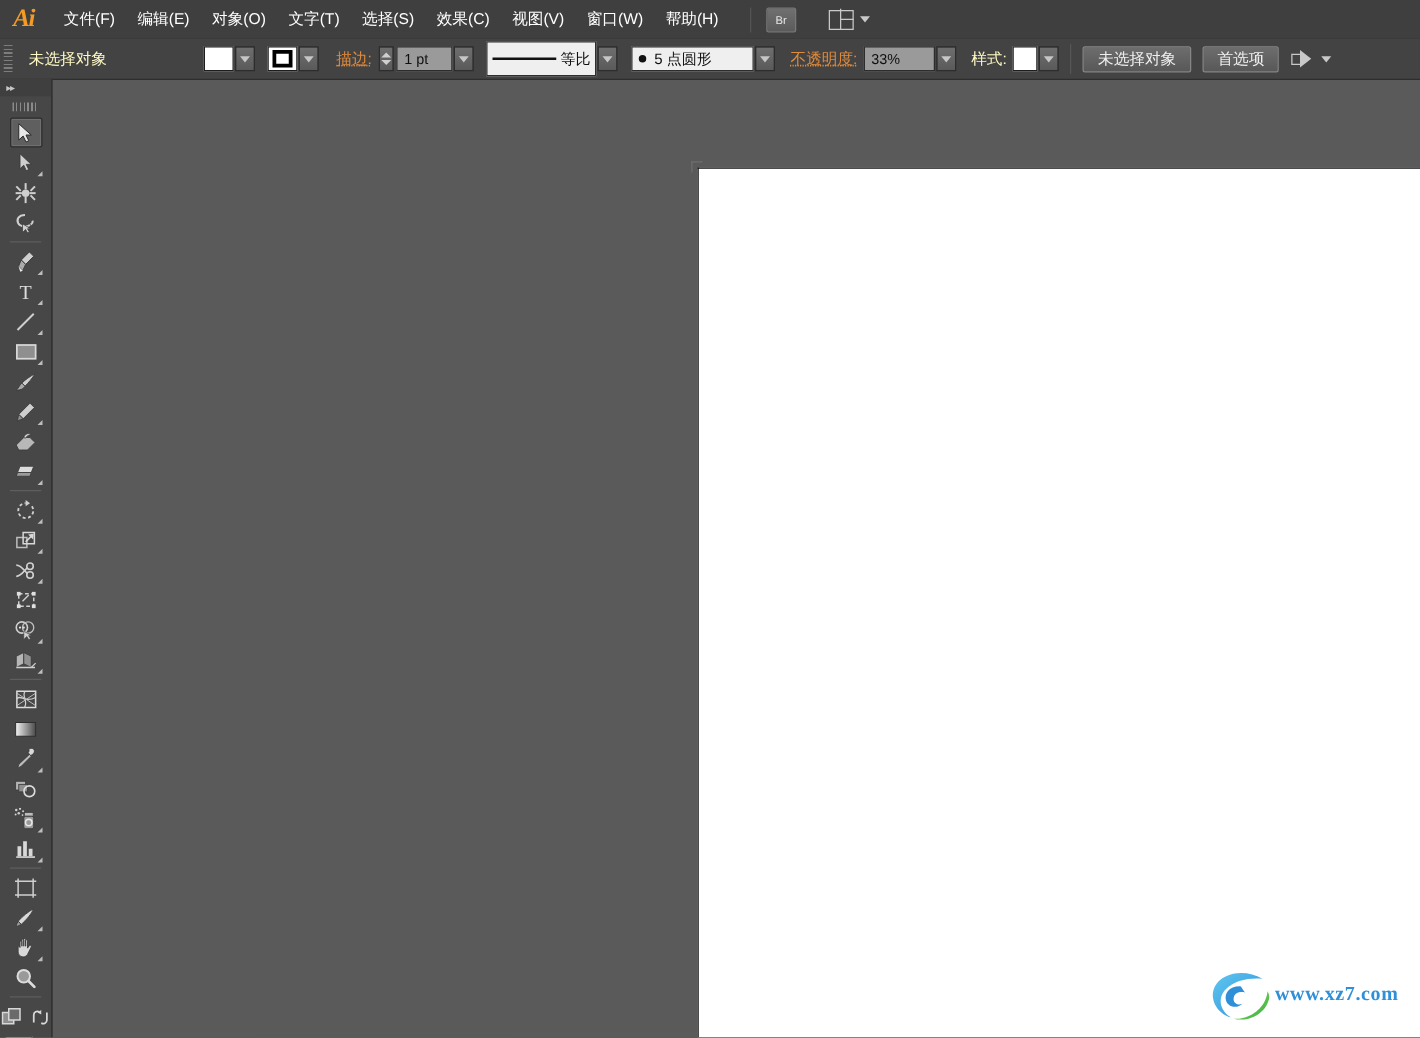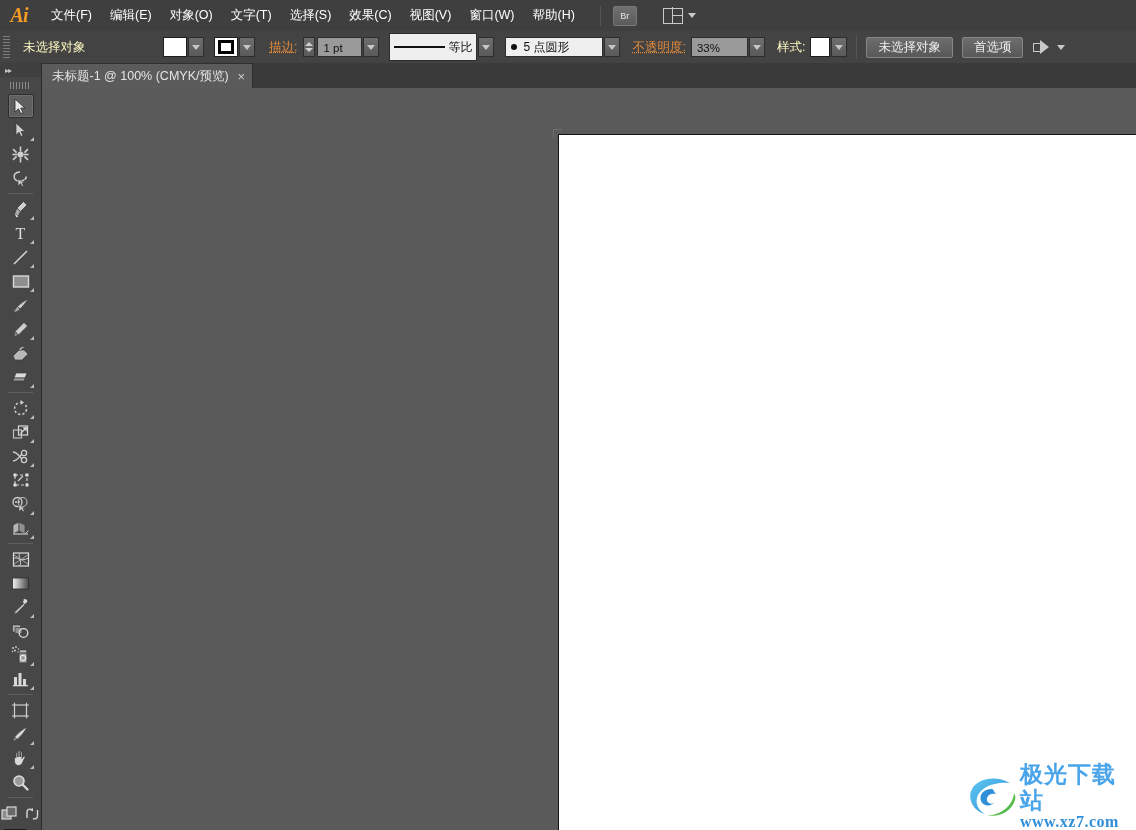--- a/index.html
+++ b/index.html
@@ -321,26 +321,20 @@
     <div style="width:9px"></div>
     <div class="btn">首选项</div>
 
     <div class="arrange-icon">
       <div class="sq"></div>
       <div class="fl"></div>
     </div>
     <div class="caret"></div>
   </div>
 
-  <div class="tabbar">
-    <div class="doc-tab">
-      <span>未标题-1 @ 100% (CMYK/预览)</span>
-      <span class="tab-close">×</span>
-    </div>
-  </div>
 
   <div class="canvas">
     <div class="art-corner"></div>
     <div class="artboard"></div>
 
     <div class="watermark">
       <svg class="wm-logo" viewBox="0 0 52 50">
         <defs>
           <linearGradient id="wg1" x1="0" y1="0" x2="1" y2="1">
             <stop offset="0" stop-color="#5fc7f0"></stop>
@@ -349,21 +343,20 @@
           <linearGradient id="wg2" x1="0" y1="0" x2="1" y2="1">
             <stop offset="0" stop-color="#8fd24a"></stop>
               <stop offset="1" stop-color="#39b24a"></stop>
           </linearGradient>
         </defs>
         <path d="M44 12 C30 4 12 7 6 18 C1 27 7 40 19 43 C10 38 8 28 14 21 C21 13 34 11 44 12 Z" fill="url(#wg1)"></path>
         <path d="M48 22 C47 35 34 45 21 44 C33 47 46 40 49 29 C50 26 49 24 48 22 Z" fill="url(#wg2)"></path>
         <path d="M26 18 C17 18 13 24 15 30 C17 35 24 36 28 32 C24 34 20 31 21 27 C22 23 26 22 30 23 C27 19 27 18 26 18 Z" fill="#2f8fd8"></path>
       </svg>
       <div class="wm-text">
-        <div class="wm-cn">极光下载站</div>
         <div class="wm-url">www.xz7.com</div>
       </div>
     </div>
   </div>
 
   <div class="toolbar">
     <div class="tb-collapse">
       <span class="arrows">▸▸</span>
     </div>
     <div class="tb-grip"></div>

